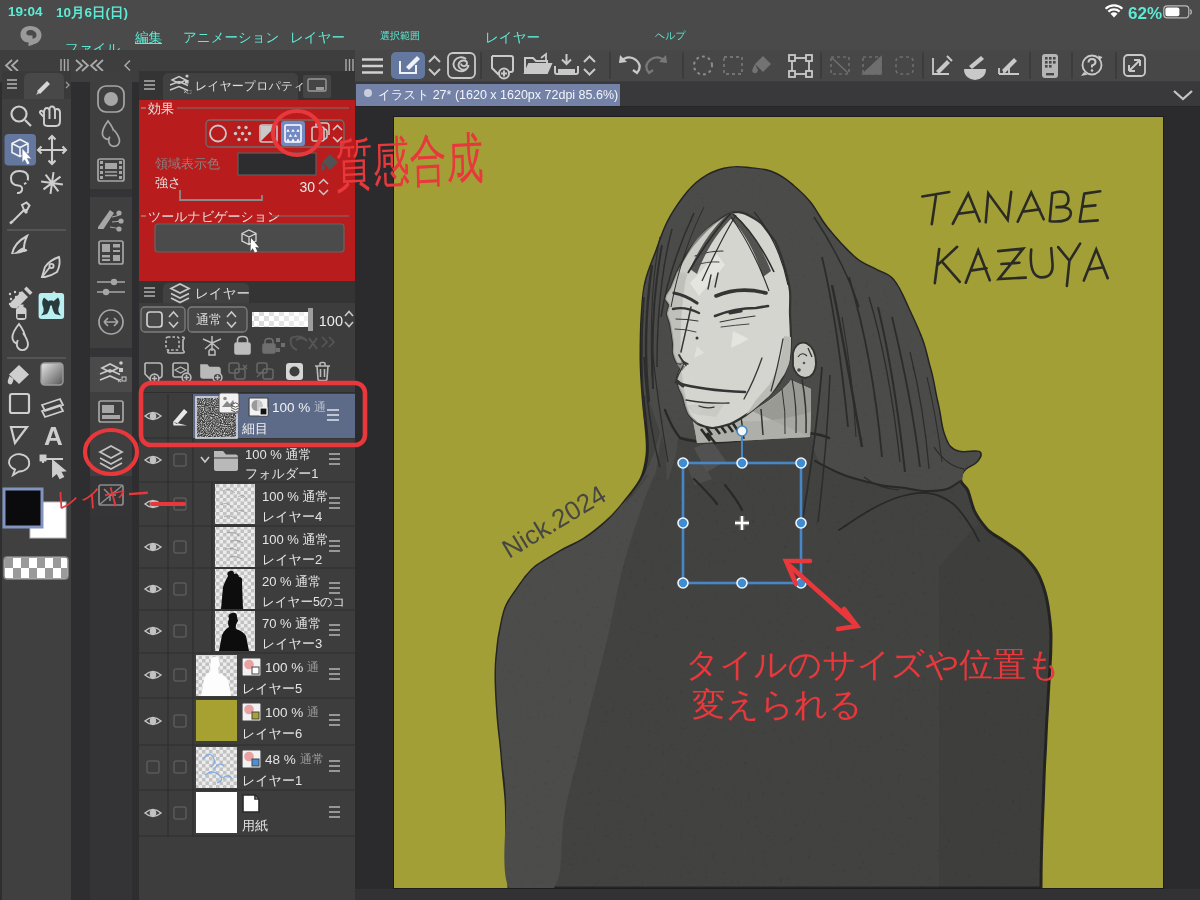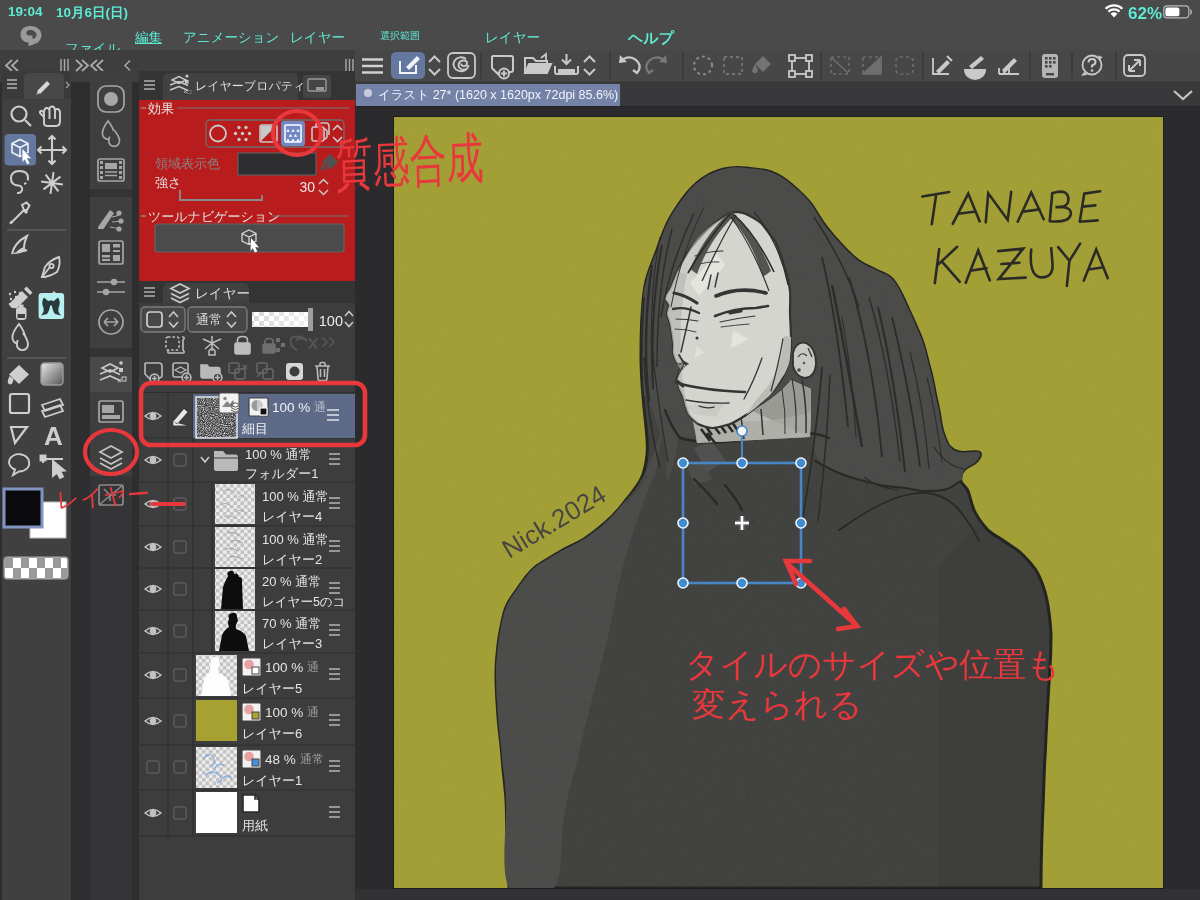--- a/index.html
+++ b/index.html
@@ -30,21 +30,21 @@
   <path d="M11 1 C5 1 1.5 5 1.5 9.5 C1.5 14 5 17.5 9.5 17.5 L9.5 21 C9.5 21 13 20.5 15 19 C19 18.5 22.5 14.6 22.5 10 C22.5 5 18 1 11 1 Z M11 5 C14.5 5 17.5 7 17.5 10 C17.5 12.5 15.5 13.8 13.5 13.8 L13.5 10.5 L10.5 10.5 C8.7 10.5 7.3 9.7 7.3 8 C7.3 6.3 9 5 11 5 Z" fill="#9a9a9a"></path>
 </svg>
 <div class="abs txt" style="top:40px;left:65px;font-size:13.5px;">ファイル</div>
 <div class="abs txt" style="top:29px;left:135px;font-size:13.5px;text-decoration:underline;">編集</div>
 <div class="abs txt" style="top:29px;left:183px;font-size:13.5px;">アニメーション</div>
 <div class="abs txt" style="top:29px;left:290px;font-size:13.5px;">レイヤー</div>
 <div class="abs txt" style="top:29px;left:380px;font-size:10px;">選択範囲</div>
 <div class="abs txt" style="top:41px;left:437px;font-size:17px;margin-top:46px;">表示</div>
 <div class="abs txt" style="top:29px;left:485px;font-size:13.5px;">レイヤー</div>
 <div class="abs txt" style="top:29px;left:598px;font-size:13.5px;margin-top:28px;">ウィンドウ</div>
-<div class="abs txt" style="top:29px;left:628px;font-size:15px;font-weight:bold;">ヘルプ</div>
+<div class="abs txt" style="top:29px;left:655px;font-size:10px;">ヘルプ</div>
 
 <div class="abs" style="left:0;top:50px;width:1200px;height:32px;background:#3e3e3e;border-bottom:1px solid #2a2a2a;"></div>
 <div class="abs" style="left:355px;top:50px;width:845px;height:31px;background:#474747;"></div>
 <svg class="abs" style="left:0;top:50px;" width="355" height="31" viewBox="0 0 355 31">
   <g stroke="#aaa" stroke-width="1.8" fill="none">
     <path d="M12 10 L6 15.5 L12 21 M18 10 L12 15.5 L18 21"></path>
     <path d="M61 9 L61 22 M64.5 9 L64.5 22 M68 9 L68 22" stroke-width="1.4"></path>
     <path d="M76 10 L82 15.5 L76 21 M82 10 L88 15.5 L82 21"></path>
     <path d="M97 10 L91 15.5 L97 21 M103 10 L97 15.5 L103 21"></path>
     <path d="M130 10.5 L125 15.5 L130 20.5" stroke-width="1.5"></path>

